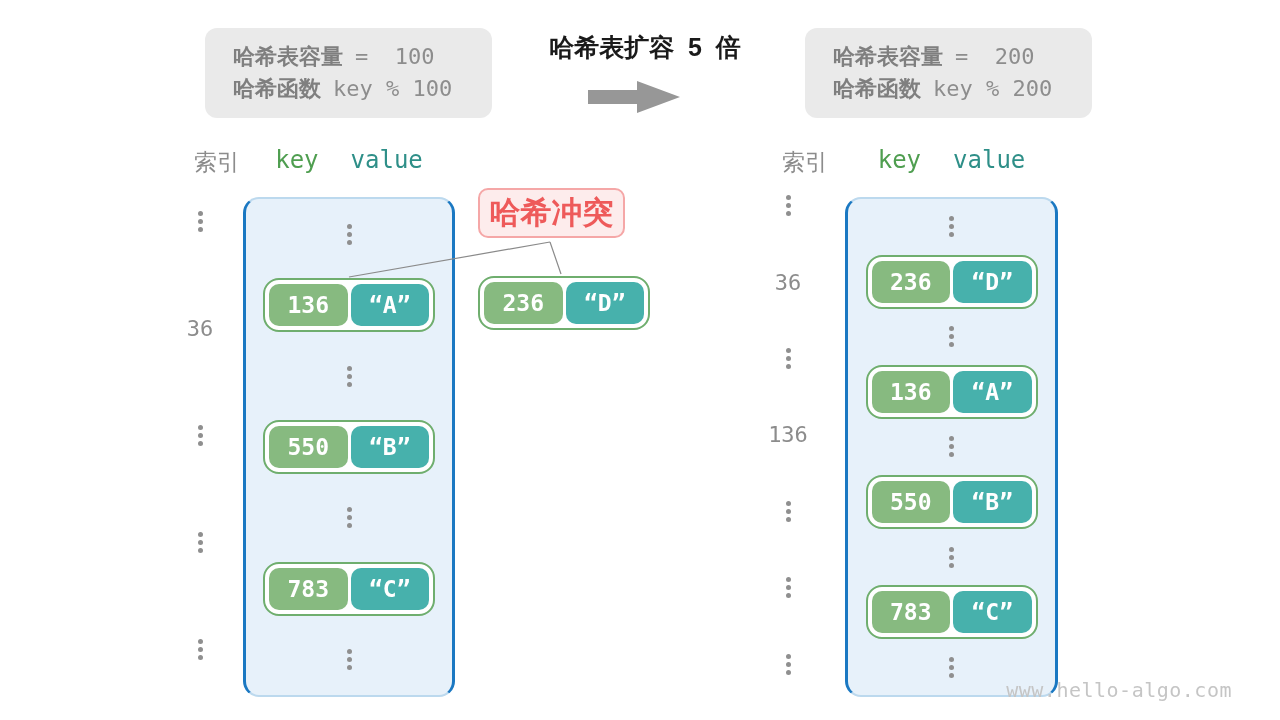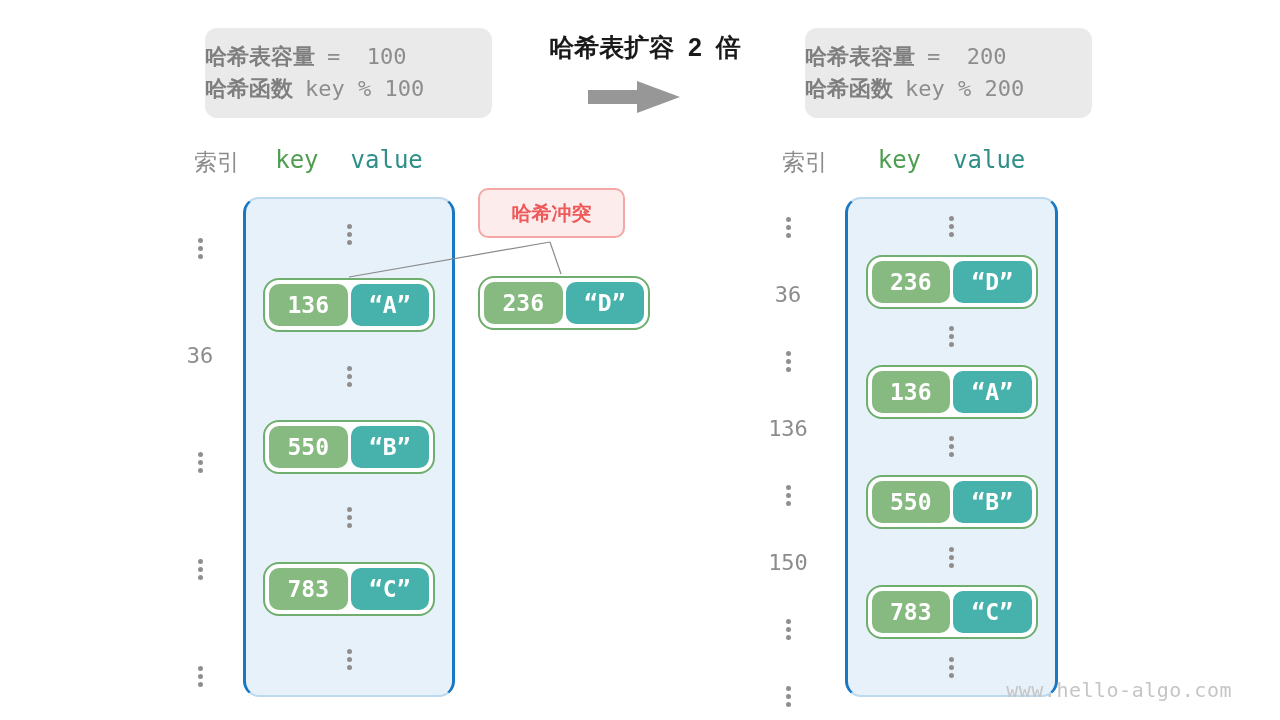--- a/index.html
+++ b/index.html
@@ -2,21 +2,21 @@
 <html style="--canvas-bg: #ffffff; --info-bg: #eaeaea; --label-gray: #7f7f7f; --code-gray: #8d8d8d; --title-color: #1a1a1a; --arrow-gray: #979797; --index-gray: #8c8c8c; --header-key-green: #4f9e50; --header-value-teal: #2e8f88; --table-bg: #e7f1fa; --table-border: #1a78c2; --table-border-light: #bcd9ee; --pair-bg: #ffffff; --pair-border: #6fae6e; --key-green: #87ba80; --value-teal: #47b1ac; --collision-red: #ee5a5a; --collision-bg: #fdecec; --collision-border: #f5a7a7; --dot-gray: #8f8f8f; --line-gray: #8a8a8a; --watermark-gray: #c5c5c5;"><head>
 <meta charset="utf-8">
 <style>
   html,body{margin:0;padding:0;background:#fff;}
   .canvas{position:relative;width:1280px;height:720px;background:var(--canvas-bg,#fff);overflow:hidden;
           font-family:"Liberation Sans",sans-serif;}
 
   
   .info-box{position:absolute;width:287px;height:90px;box-sizing:border-box;border-radius:12px;
             background:var(--info-bg);display:flex;flex-direction:column;justify-content:center;
-            gap:5px;}
+            padding-left:28px;gap:5px;}
   .info-box .line{display:flex;align-items:baseline;font-size:22px;line-height:1.2;}
   .info-box .cn{font-weight:bold;color:var(--label-gray);}
   .info-box .code{font-family:"DejaVu Sans Mono",monospace;color:var(--code-gray);
                   margin-left:12px;white-space:pre;}
   .info-left{left:205px;top:28px;}
   .info-right{left:805px;top:28px;}
 
   
   .title{position:absolute;left:510px;top:31px;width:270px;text-align:center;font-size:25px;
          font-weight:bold;color:var(--title-color);white-space:pre;}
@@ -25,21 +25,21 @@
 
   
   .col-header-index{position:absolute;top:147px;width:80px;text-align:right;font-size:23px;
                     color:var(--index-gray);}
   .col-header-kv{position:absolute;top:146px;display:flex;justify-content:center;gap:32px;
                  font-family:"DejaVu Sans Mono",monospace;font-size:24px;}
   .hdr-key{color:var(--header-key-green);}
   .hdr-value{color:var(--header-value-teal);}
 
   
-  .index-col{position:absolute;top:212px;height:500px;width:80px;display:flex;flex-direction:column;gap:35px;}
+  .index-col{position:absolute;top:185px;height:500px;width:80px;display:flex;flex-direction:column;gap:35px;}
   .table-box{position:absolute;top:197px;height:500px;box-sizing:border-box;
              border-left:3px solid var(--table-border);border-right:3px solid var(--table-border);
              border-top:2px solid var(--table-border-light);border-bottom:2px solid var(--table-border-light);
              border-radius:16px;background:var(--table-bg);display:flex;flex-direction:column;}
   .left-idx{left:160px;} .right-idx{left:748px;}
   .left-box{left:243px;width:212px;} .right-box{left:845px;width:213px;}
   .cell{flex:1;display:flex;align-items:center;justify-content:center;}
   .idx{font-family:"DejaVu Sans Mono",monospace;font-size:22px;color:var(--index-gray);}
 
   
@@ -51,21 +51,21 @@
         border:2px solid var(--pair-border);border-radius:16px;padding:4px;display:flex;gap:3px;}
   .pair .kv{flex:1;border-radius:10px;display:flex;align-items:center;justify-content:center;
             font-family:"DejaVu Sans Mono",monospace;font-size:23px;font-weight:600;color:#fff;}
   .pair .key{background:var(--key-green);}
   .pair .val{background:var(--value-teal);}
   .ext-pair{position:absolute;left:478px;top:276px;}
 
   
   .collision{position:absolute;left:478px;top:188px;width:147px;height:50px;box-sizing:border-box;
              border:2px solid var(--collision-border);background:var(--collision-bg);border-radius:10px;
-             display:flex;align-items:center;justify-content:center;font-size:20px;font-weight:bold;
+             display:flex;align-items:center;justify-content:center;font-size:31px;font-weight:bold;
              color:var(--collision-red);}
 
   
   .lines-svg{position:absolute;left:0;top:0;pointer-events:none;}
   .lines-svg line{stroke:var(--line-gray);stroke-width:1.2;}
 
   .watermark{position:absolute;right:48px;top:678px;font-family:"DejaVu Sans Mono",monospace;
              font-size:20px;color:var(--watermark-gray);letter-spacing:.5px;}
 </style>
 </head>
@@ -77,21 +77,21 @@
     <div class="line">
       <span class="cn">哈希表容量</span>
       <span class="code">=  100</span>
     </div>
     <div class="line">
       <span class="cn">哈希函数</span>
       <span class="code">key % 100</span>
     </div>
   </div>
 
-  <div class="title">哈希表扩容  2  倍</div>
+  <div class="title">哈希表扩容  5  倍</div>
   <svg class="arrow-svg" width="100" height="40" viewBox="0 0 100 40">
     <polygon points="3,12 52,12 52,3 95,19 52,35 52,26 3,26"></polygon>
   </svg>
 
   <div class="info-box info-right">
     <div class="line">
       <span class="cn">哈希表容量</span>
       <span class="code">=  200</span>
     </div>
     <div class="line">
@@ -227,23 +227,20 @@
         <span class="idx">136</span>
       </div>
     <div class="cell">
         <span class="dots">
           <i></i>
           <i></i>
           <i></i>
         </span>
       </div>
     <div class="cell">
-        <span class="idx">150</span>
-      </div>
-    <div class="cell">
         <span class="dots">
           <i></i>
           <i></i>
           <i></i>
         </span>
       </div>
     <div class="cell">
         <span class="dots">
           <i></i>
           <i></i>

